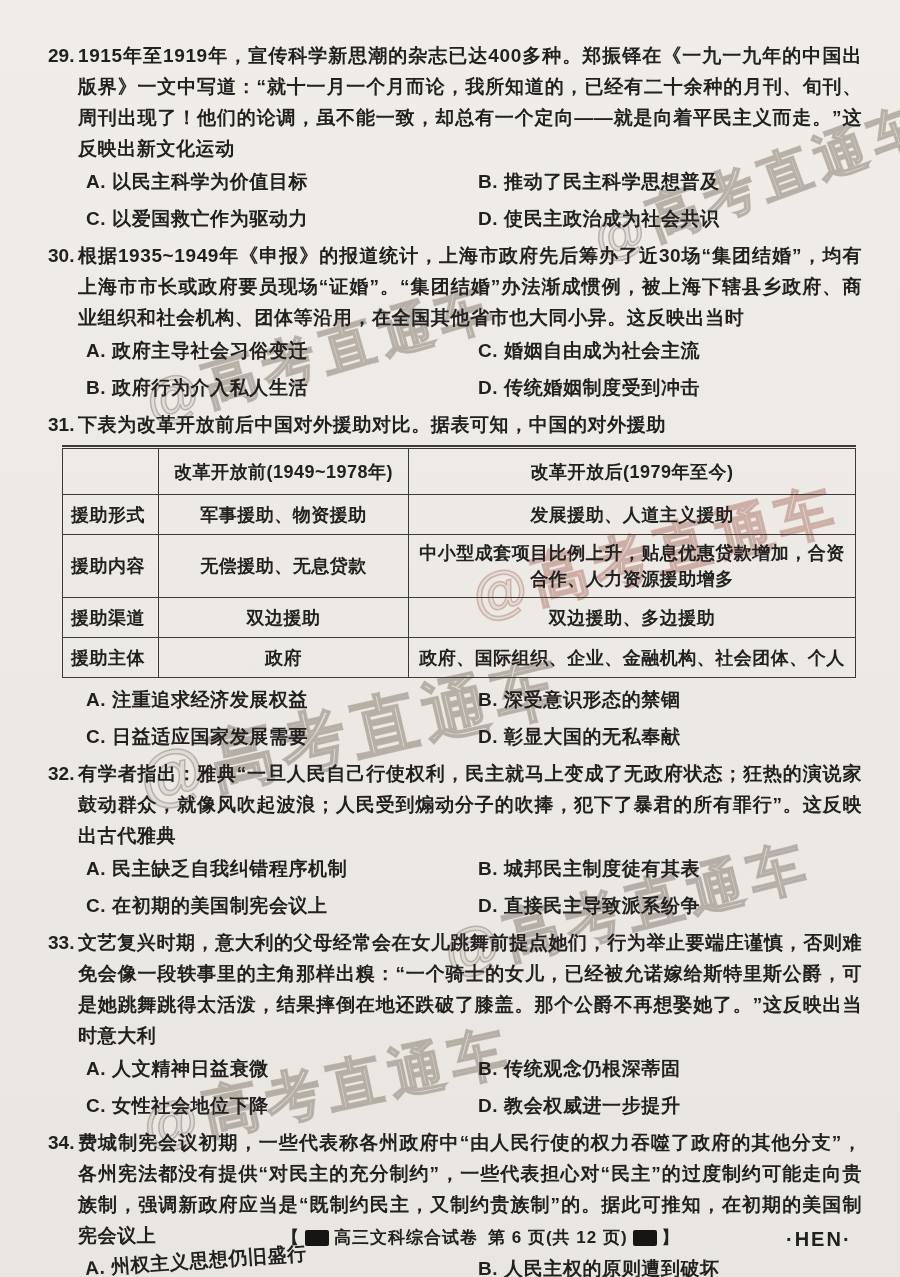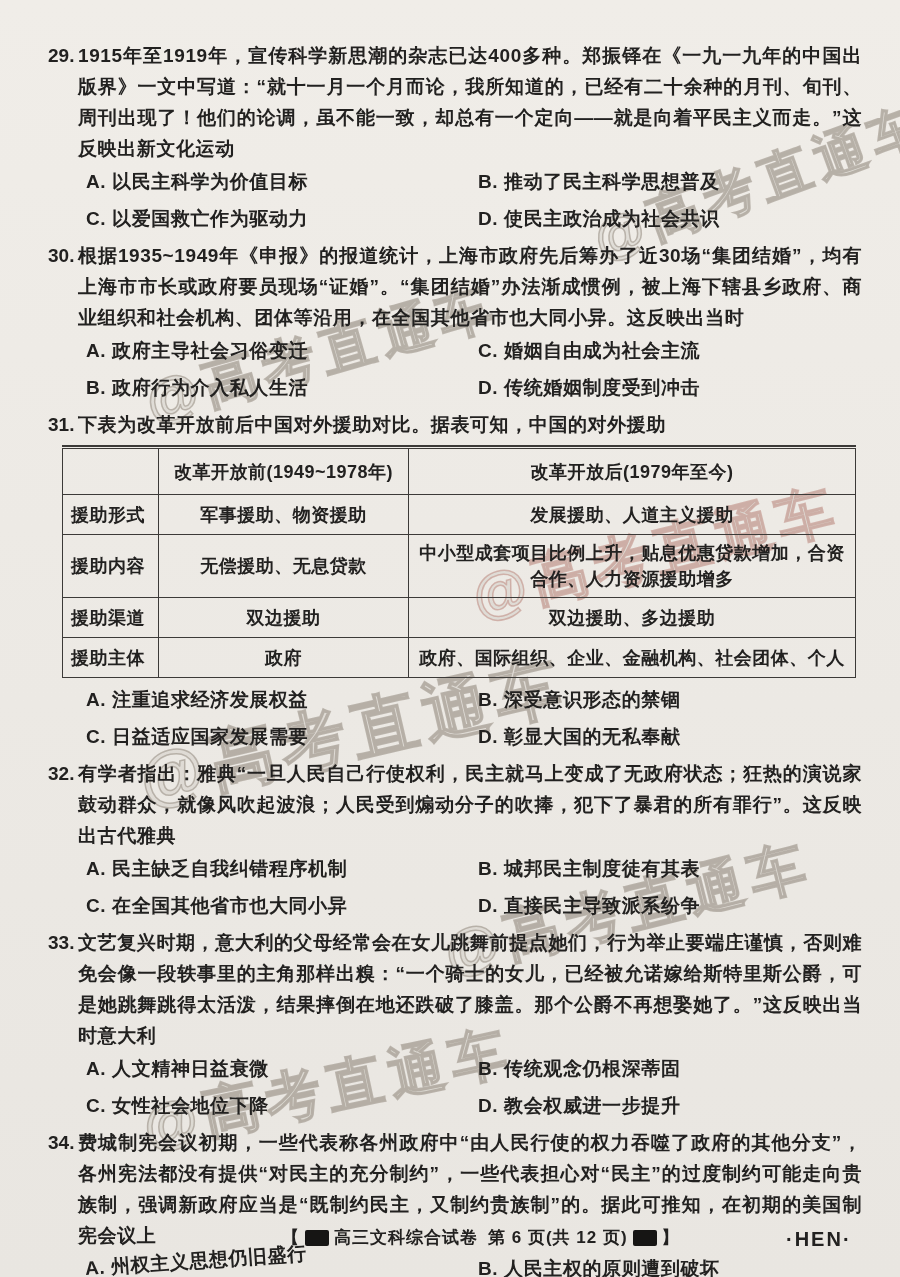--- a/index.html
+++ b/index.html
@@ -194,21 +194,21 @@
         <span class="opt">D. 彰显大国的无私奉献</span>
       </div>
     </div>
 
     <div class="question">
       <span class="q-num">32.</span>
       <p class="q-stem">有学者指出：雅典“一旦人民自己行使权利，民主就马上变成了无政府状态；狂热的演说家鼓动群众，就像风吹起波浪；人民受到煽动分子的吹捧，犯下了暴君的所有罪行”。这反映出古代雅典</p>
       <div class="q-options">
         <span class="opt">A. 民主缺乏自我纠错程序机制</span>
         <span class="opt">B. 城邦民主制度徒有其表</span>
-        <span class="opt">C. 在全国其他省市也大同小异</span>
+        <span class="opt">C. 在初期的美国制宪会议上</span>
         <span class="opt">D. 直接民主导致派系纷争</span>
       </div>
     </div>
 
     <div class="question">
       <span class="q-num">33.</span>
       <p class="q-stem">文艺复兴时期，意大利的父母经常会在女儿跳舞前提点她们，行为举止要端庄谨慎，否则难免会像一段轶事里的主角那样出糗：“一个骑士的女儿，已经被允诺嫁给斯特里斯公爵，可是她跳舞跳得太活泼，结果摔倒在地还跌破了膝盖。那个公爵不再想娶她了。”这反映出当时意大利</p>
       <div class="q-options">
         <span class="opt">A. 人文精神日益衰微</span>
         <span class="opt">B. 传统观念仍根深蒂固</span>

